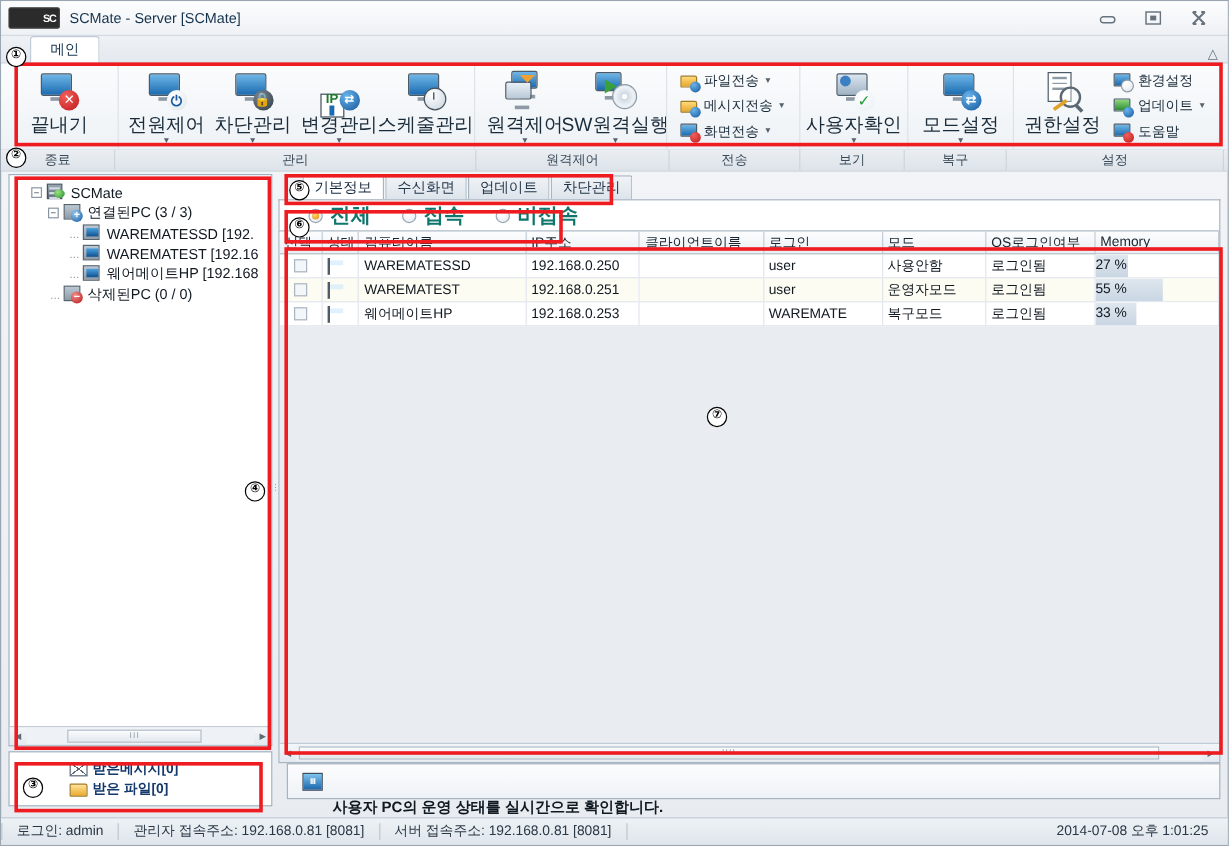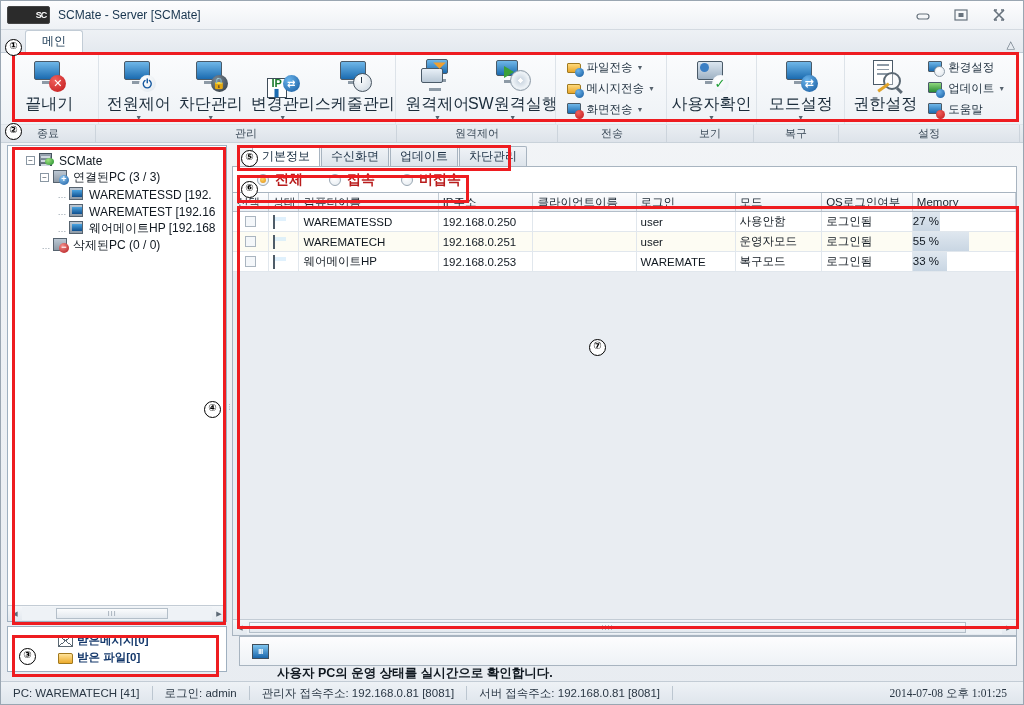--- a/index.html
+++ b/index.html
@@ -200,21 +200,21 @@
     height:26px;display:flex;align-items:center;gap:26px;padding-left:24px;
     background:#ffffff;border:1px solid #a8b4c0;border-bottom:none;box-sizing:border-box;
   }
   .radio{display:flex;align-items:center;gap:6px;}
   .rdot{
     width:12px;height:12px;border-radius:50%;box-sizing:border-box;
     border:1px solid #9aa7b3;background:radial-gradient(circle at 40% 35%,#ffffff,#e3e9ef);
     display:flex;align-items:center;justify-content:center;
   }
   .rdot.on:after{content:"";width:6px;height:6px;border-radius:50%;background:radial-gradient(circle at 40% 35%,#ffd76a,#e08b10);}
-  .rlabel{font-size:14px;font-weight:bold;color:#b91c1c;}
+  .rlabel{font-size:17px;font-weight:bold;color:#0f766e;}
 
   .gridwrap{
     flex:1;background:#e9edf2;border:1px solid #a8b4c0;box-sizing:border-box;
     display:flex;flex-direction:column;position:relative;overflow:hidden;
   }
   table.grid{border-collapse:collapse;width:100%;table-layout:fixed;background:#fff;}
   table.grid th{
     height:18px;font-size:11.5px;font-weight:normal;color:#18242f;text-align:left;
     background:linear-gradient(#fdfdfe,#eaeff4);
     border-right:1px solid #c3ccd5;border-bottom:1px solid #b3bec9;
@@ -260,21 +260,21 @@
   .infotext{font-size:12.5px;font-weight:bold;color:#101820;margin-top:44px;}
 
   
   .statusbar{
     position:absolute;left:0;right:0;bottom:0;height:22px;
     background:linear-gradient(#eef2f6,#dfe5ec);border-top:1px solid #c3ccd5;
     display:flex;align-items:center;font-size:11.5px;color:#2a3744;
   }
   .stcell{padding:0 12px;height:22px;line-height:22px;white-space:nowrap;}
   .stsep{width:1px;height:14px;background:#bcc6d0;}
-  .stcell.last{margin-left:auto;padding-right:16px;font-family:Liberation Serif, serif;}
+  .stcell.last{margin-left:auto;padding-right:16px;}
 
   
   .ann{position:absolute;border:3px solid #ee1c20;box-sizing:border-box;pointer-events:none;}
   .marker{
     position:absolute;width:15px;height:15px;border-radius:50%;
     border:1.6px solid #000;background:#fff;color:#000;
     font-size:10px;font-weight:bold;line-height:12px;text-align:center;
     font-family:"DejaVu Sans",sans-serif;
   }
 </style>
@@ -639,21 +639,21 @@
               <td class="memcell">
                 <span class="membar" style="width: 27%;"></span>
                 <span class="memtxt">27 %</span>
               </td>
             </tr>
             <tr class="r1">
               <td>
                   <span class="cbx"></span>
                 </td>
               <td><span class="rowmon"></span></td>
-              <td>WAREMATECH</td>
+              <td>WAREMATEST</td>
               <td>192.168.0.251</td>
               <td></td>
               <td>user</td>
               <td>운영자모드</td>
               <td>로그인됨</td>
               <td class="memcell">
                 <span class="membar" style="width: 55%;"></span>
                 <span class="memtxt">55 %</span>
               </td>
             </tr>
@@ -687,21 +687,20 @@
       <div style="height:36px;"></div>
     </div>
   </div>
 
   <div class="infobar">
     <div class="infoicon">III</div>
     <div class="infotext">사용자 PC의 운영 상태를 실시간으로 확인합니다.</div>
   </div>
 
   <div class="statusbar">
-    <div class="stcell">PC: WAREMATECH [41]</div>
     <div class="stsep"></div>
     <div class="stcell">로그인: admin</div>
     <div class="stsep"></div>
     <div class="stcell">관리자 접속주소: 192.168.0.81 [8081]</div>
     <div class="stsep"></div>
     <div class="stcell">서버 접속주소: 192.168.0.81 [8081]</div>
     <div class="stsep"></div>
     <div class="stcell last">2014-07-08 오후 1:01:25</div>
   </div>
 

